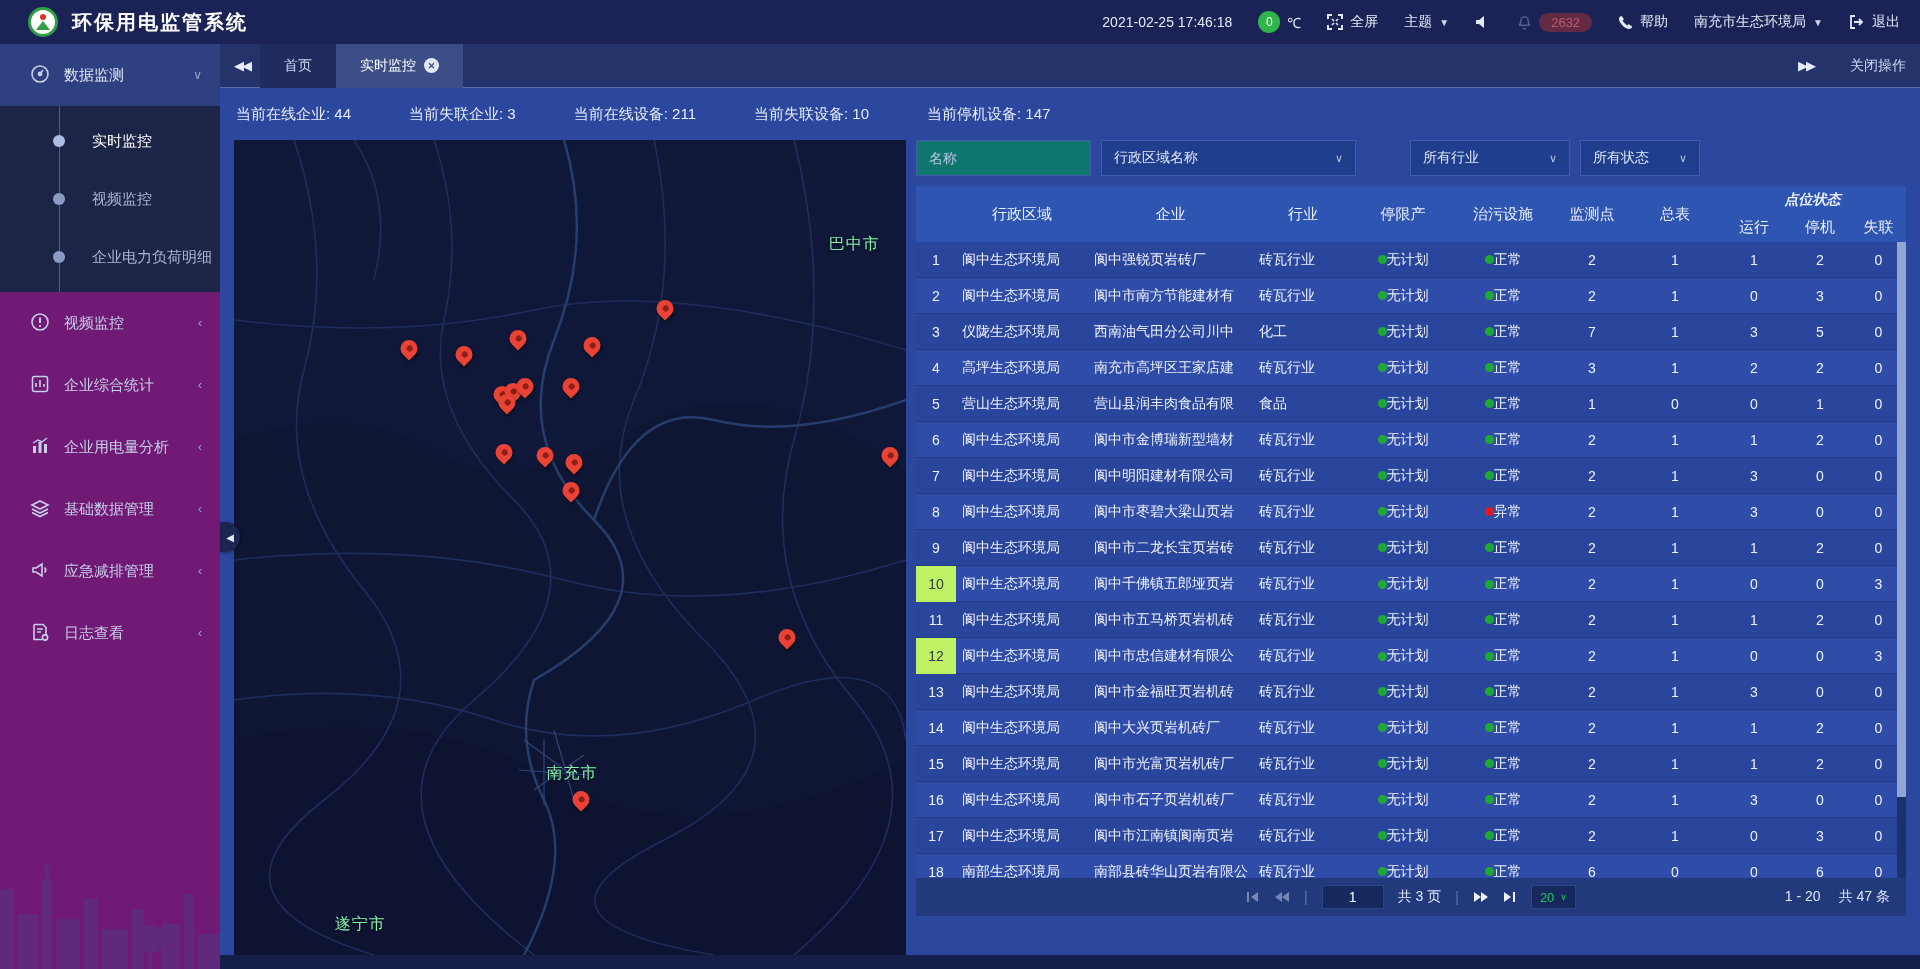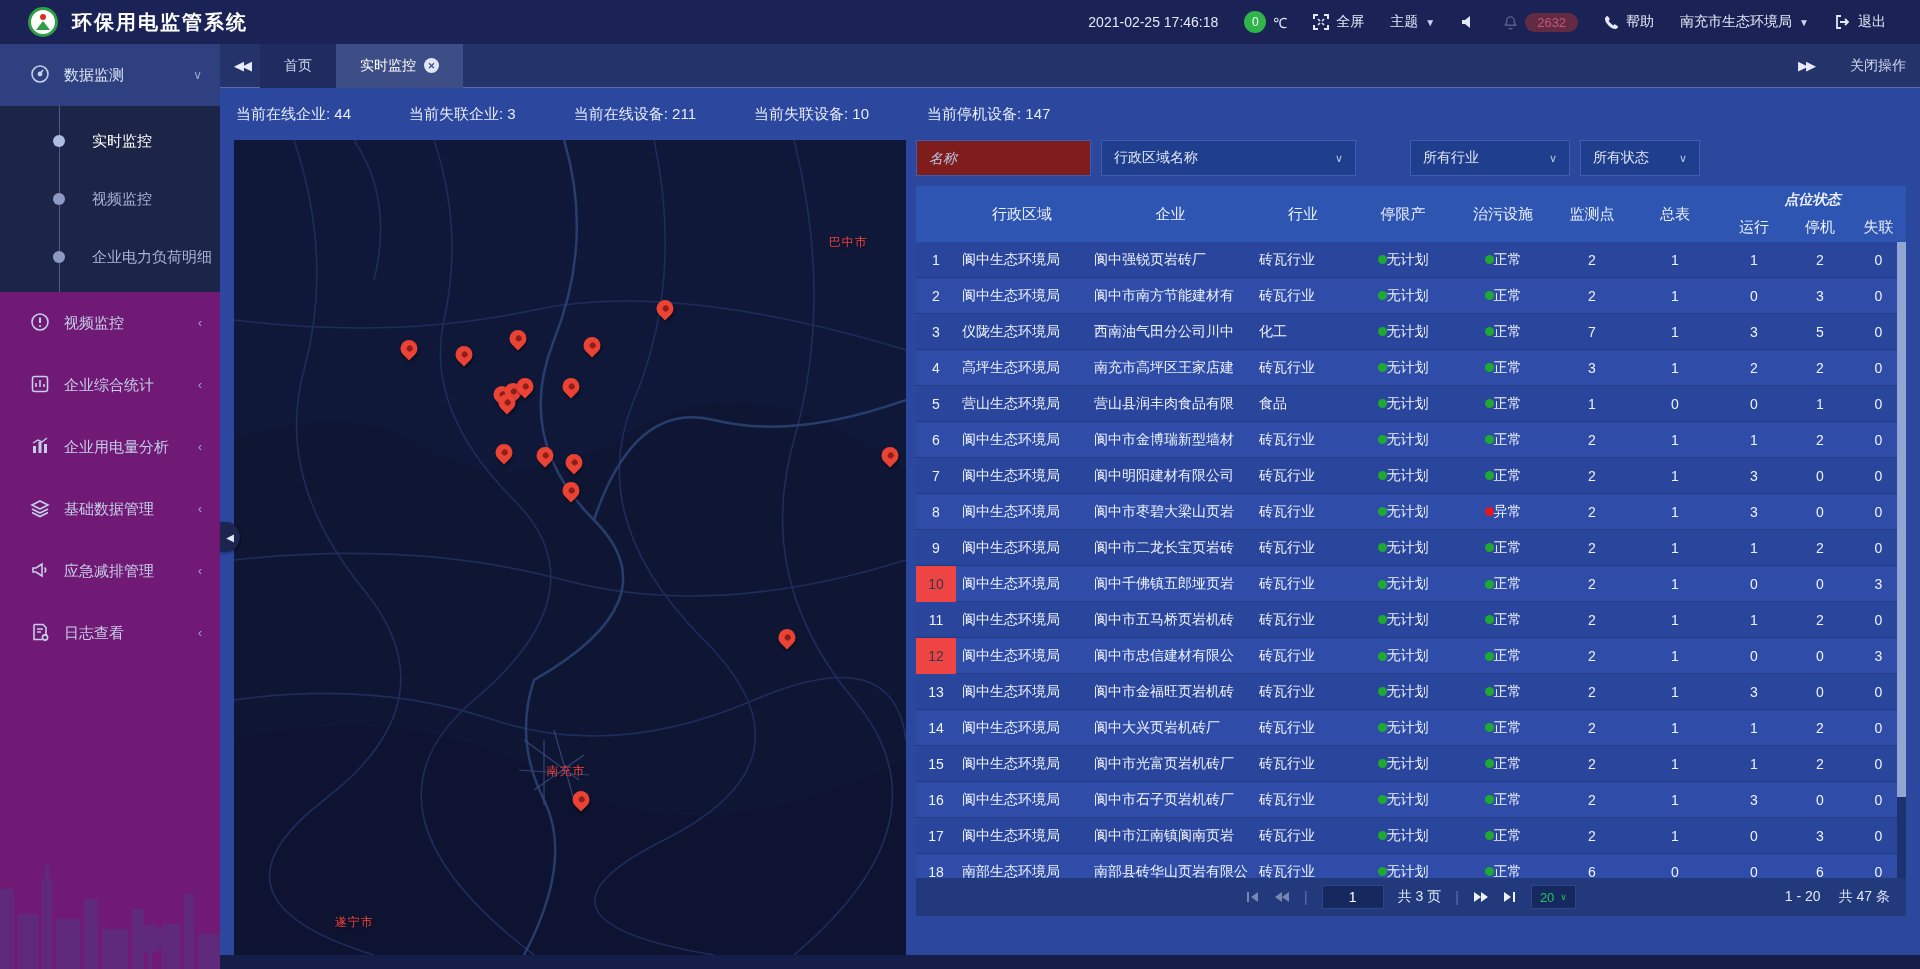--- a/index.html
+++ b/index.html
@@ -10,21 +10,21 @@
   .header { position:absolute; top:0; left:0; width:1920px; height:44px; background:#1b2356;
     display:flex; align-items:center; color:#fff; z-index:50; }
   .brand { width:300px; display:flex; align-items:center; gap:14px; padding-left:28px; }
   .logo { width:30px; height:30px; border-radius:50%; background:#fff; border:3px solid #2f9e44;
     position:relative; overflow:hidden; }
   .logo::before { content:''; position:absolute; left:5px; top:11px; border-left:7px solid transparent;
     border-right:7px solid transparent; border-bottom:9px solid #2f9e44; }
   .logo::after { content:''; position:absolute; left:9px; top:4px; width:6px; height:6px;
     border-radius:50%; background:#d93025; }
   .app-title { font-size:20px; font-weight:bold; letter-spacing:2px; }
-  .header-right { margin-left:auto; display:flex; align-items:center; gap:26px; padding-right:34px;
+  .header-right { margin-left:auto; display:flex; align-items:center; gap:26px; padding-right:20px;
     font-size:14px; color:#e3e9f7; }
   .hitem { display:flex; align-items:center; gap:7px; cursor:pointer; white-space:nowrap; }
   .temp-circle { width:22px; height:22px; border-radius:50%; background:#2fb54a; color:#fff;
     font-size:12px; display:flex; align-items:center; justify-content:center; }
   .caret { font-size:10px; color:#cdd6ee; }
   .badge-pill { background:#632a44; color:#c05b6e; border-radius:10px; padding:2px 12px;
     font-size:13px; }
   .bell { opacity:.45; }
   svg.ic { display:block; }
 
@@ -62,37 +62,37 @@
     font-size:9px; display:flex; align-items:center; justify-content:center; font-weight:bold; }
   .tabbar-right { margin-left:auto; display:flex; align-items:center; gap:26px; }
 
   .statsbar { height:52px; display:flex; align-items:center; padding-left:16px; gap:58px;
     color:#e6ecfa; font-size:15px; flex:none; }
 
   .content { flex:1; display:flex; padding:0 14px; gap:10px; min-height:0; }
 
   
   .map-panel { width:672px; flex:none; position:relative; background:#0f1634; overflow:hidden; }
-  .map-city { position:absolute; color:#ef4444; font-size:12px; letter-spacing:1px;
+  .map-city { position:absolute; color:#86efac; font-size:16px; letter-spacing:1px;
     text-shadow:0 1px 2px rgba(0,0,0,.6); white-space:nowrap; }
   .pin { position:absolute; width:17px; height:17px; background:#ea4335;
     border-radius:50% 50% 50% 0; transform:translate(-50%,-100%) rotate(-45deg);
     box-shadow:-1px 2px 3px rgba(0,0,0,.5); }
   .pin::after { content:''; position:absolute; width:6px; height:6px; background:#8c1f17;
     border-radius:50%; top:5.5px; left:5.5px; }
   .collapse-handle { position:absolute; left:0; top:478px; width:20px; height:30px;
     background:#1b2550; border-radius:0 15px 15px 0; color:#dfe6f5; font-size:10px;
     display:flex; align-items:center; justify-content:center; cursor:pointer; z-index:5;
     box-shadow:1px 1px 3px rgba(0,0,0,.4); }
 
   
   .right-panel { flex:1; min-width:0; height:776px; display:flex; flex-direction:column; }
   .filters { display:flex; gap:10px; margin-bottom:10px; height:36px; flex:none; }
-  .f-input { width:175px; background:#7f1d1d; border:1px solid #3f5cae; color:#cfd9f2;
-    padding:0 12px; font-size:14px; font-family:inherit; outline:none;font-style:italic; }
+  .f-input { width:175px; background:#0f766e; border:1px solid #3f5cae; color:#cfd9f2;
+    padding:0 12px; font-size:14px; font-family:inherit; outline:none; }
   .f-input::placeholder { color:#b9c5e6; }
   .f-select { background:#203e8e; border:1px solid #3f5cae; color:#dfe6f5; font-size:14px;
     display:flex; align-items:center; justify-content:space-between; padding:0 12px; cursor:pointer; }
   .f-select .chev { font-size:11px; color:#b9c5e6; margin-left:14px; }
   .w-region { width:255px;align-items:center; } .w-industry { width:160px;margin-left:44px; } .w-status { width:120px; }
 
   .table-wrap { height:692px; overflow:hidden; position:relative; flex:none; }
   .grid8 { display:grid; grid-template-columns:40px 132px 165px 100px 100px 100px 78px 88px; }
   .thead { display:flex; background:#2f55b2; height:56px; color:#eaf0fc; font-size:15px; }
   .thead .grid8 > div { display:flex; align-items:center; justify-content:center; height:56px; }
@@ -102,21 +102,21 @@
   .th-subs { flex:1; display:grid; grid-template-columns:70px 62px 55px; }
   .th-subs > div { display:flex; align-items:center; justify-content:center; }
 
   .trow { display:grid; grid-template-columns:40px 132px 165px 100px 100px 100px 78px 88px 70px 62px 55px;
     height:36px; align-items:center; color:#eef2fb; font-size:14px;
     border-bottom:1px solid #213a80; }
   .trow:nth-child(odd) { background:#2a459c; }
   .trow:nth-child(even) { background:#2f4da8; }
   .trow .c { overflow:hidden; white-space:nowrap; text-overflow:clip; }
   .c-num { text-align:center; }
-  .c-num.hl { background:#ef4444; color:#333a4a; height:36px; line-height:36px; }
+  .c-num.hl { background:#bef264; color:#333a4a; height:36px; line-height:36px; }
   .c-left { padding-left:6px; }
   .c-center { text-align:center; }
   .status { display:flex; align-items:center; justify-content:center; }
   .dot9 { width:9px; height:9px; border-radius:50%; flex:none; }
   .scrollbar { position:absolute; right:0; top:56px; width:9px; height:636px; background:#1c3170; }
   .scroll-thumb { width:9px; height:555px; background:#92a6d4; }
 
   .pagination { height:38px; background:#22397c; display:flex; align-items:center;
     justify-content:center; gap:14px; color:#dfe7f8; font-size:14px; position:relative; flex:none; }
   .pg-ic { display:flex; align-items:center; cursor:pointer; }

